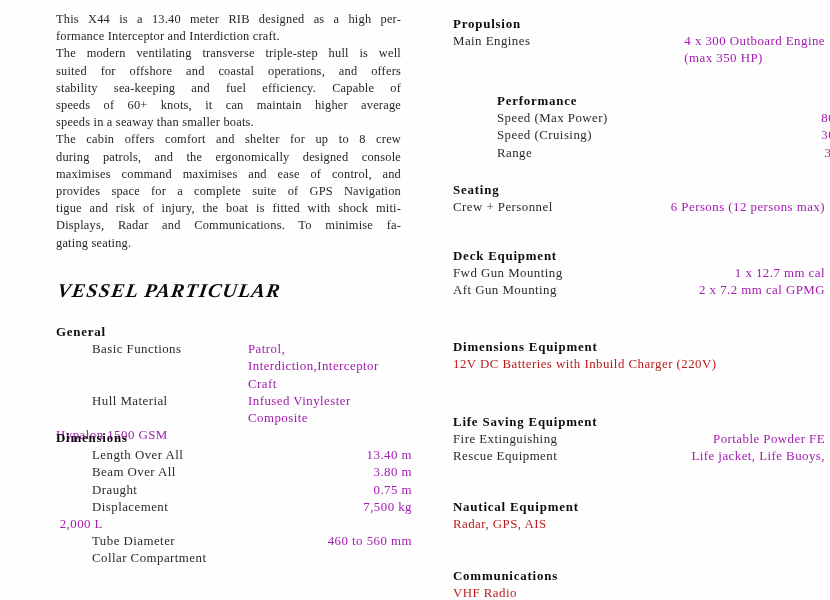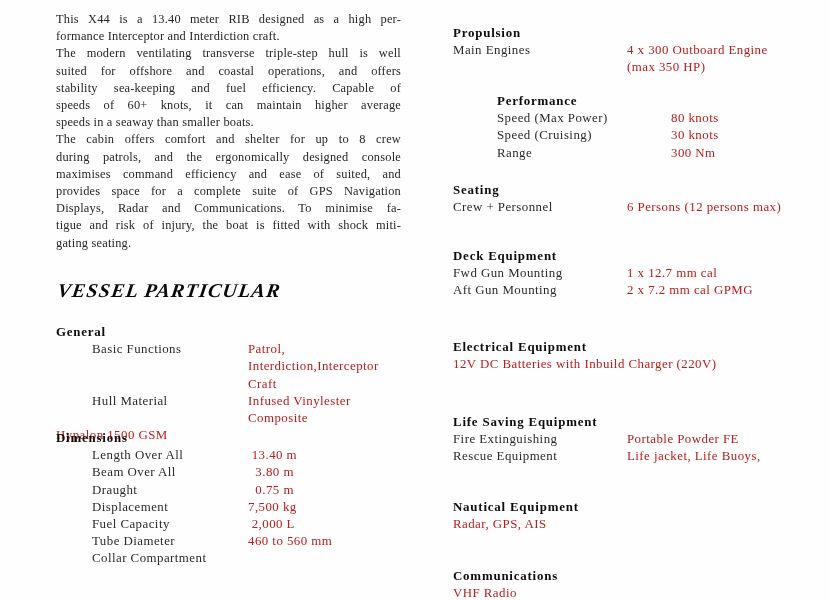--- a/index.html
+++ b/index.html
@@ -29,34 +29,34 @@
     letter-spacing:1.2px;
     color:#0a0a0a;
     transform:skewX(-8deg) scaleY(0.98);
     transform-origin:left bottom;
     white-space:nowrap;
   }
 
   
   .section { position:absolute; font-size:12.9px; line-height:17.2px; letter-spacing:0.45px; }
   .sec-title { font-weight:bold; color:#0d0d0d; letter-spacing:0.8px; }
-  .row { display:flex; align-items:flex-start; }
+  .row { display:flex; align-items:flex-start;justify-content:space-between; }
   .lbl { flex:none; color:#2a2a2a; }
-  .val { white-space:pre-wrap; color:#b91c1c; }
+  .val { white-space:pre-wrap; color:#a21caf; }
   .sec-text { white-space:pre-wrap; color:#b91c1c; }
 
   
   .sec-general    { left:56px; top:324px; width:356px; }
   .sec-dimensions { left:56px; top:430px; width:356px; }
   .sec-general .lbl, .sec-dimensions .lbl { width:156px;margin-left:36px; }
 
   
   .rcol { left:453px; width:372px; }
   .rcol .lbl { width:174px; }
-  .sec-propulsion     { top:25px;  }
+  .sec-propulsion     { top:16px;  }
   .sec-performance    { top:93px;margin-left:44px;  }
   .sec-seating        { top:182px; }
   .sec-deck           { top:248px; }
   .sec-electrical     { top:339px; }
   .sec-lifesaving     { top:414px; }
   .sec-nautical       { top:499px; }
   .sec-communications { top:568px; }
 </style>
 </head>
 <body>
@@ -66,24 +66,24 @@
   <div class="intro">
     <div class="just">This X44 is a 13.40 meter RIB designed as a high per-</div>
     <div class="last">formance Interceptor and Interdiction craft.</div>
     <div class="just">The modern ventilating transverse triple-step hull is well</div>
     <div class="just">suited for offshore and coastal operations, and offers</div>
     <div class="just">stability sea-keeping and fuel efficiency. Capable of</div>
     <div class="just">speeds of 60+ knots, it can maintain higher average</div>
     <div class="last">speeds in a seaway than smaller boats.</div>
     <div class="just">The cabin offers comfort and shelter for up to 8 crew</div>
     <div class="just">during patrols, and the ergonomically designed console</div>
-    <div class="just">maximises command efficiency and ease of suited, and</div>
+    <div class="just">maximises command maximises and ease of control, and</div>
     <div class="just">provides space for a complete suite of GPS Navigation</div>
+    <div class="just">tigue and risk of injury, the boat is fitted with shock miti-</div>
     <div class="just">Displays, Radar and Communications. To minimise fa-</div>
-    <div class="just">tigue and risk of injury, the boat is fitted with shock miti-</div>
     <div class="last">gating seating.</div>
   </div>
 
   <div class="vp-heading">VESSEL PARTICULAR</div>
 
   <div class="section sec-general">
     <div class="sec-title">General</div>
     <div class="row">
       <div class="lbl">Basic Functions</div>
       <div class="val">Patrol, Interdiction,Interceptor
@@ -110,21 +110,20 @@
     </div>
     <div class="row">
       <div class="lbl">Draught</div>
       <div class="val">  0.75 m</div>
     </div>
     <div class="row">
       <div class="lbl">Displacement</div>
       <div class="val">7,500 kg</div>
     </div>
     <div class="row">
-      <div class="lbl">Fuel Capacity</div>
       <div class="val"> 2,000 L</div>
     </div>
     <div class="row">
       <div class="lbl">Tube Diameter</div>
       <div class="val">460 to 560 mm</div>
     </div>
     <div class="row">
       <div class="lbl">Collar Compartment</div>
     </div>
   </div>
@@ -168,21 +167,21 @@
       <div class="lbl">Fwd Gun Mounting</div>
       <div class="val">1 x 12.7 mm cal</div>
     </div>
     <div class="row">
       <div class="lbl">Aft Gun Mounting</div>
       <div class="val">2 x 7.2 mm cal GPMG</div>
     </div>
   </div>
 
   <div class="section rcol sec-electrical">
-    <div class="sec-title">Electrical Equipment</div>
+    <div class="sec-title">Dimensions Equipment</div>
     <div class="sec-text">12V DC Batteries with Inbuild Charger (220V)</div>
   </div>
 
   <div class="section rcol sec-lifesaving">
     <div class="sec-title">Life Saving Equipment</div>
     <div class="row">
       <div class="lbl">Fire Extinguishing</div>
       <div class="val">Portable Powder FE</div>
     </div>
     <div class="row">

